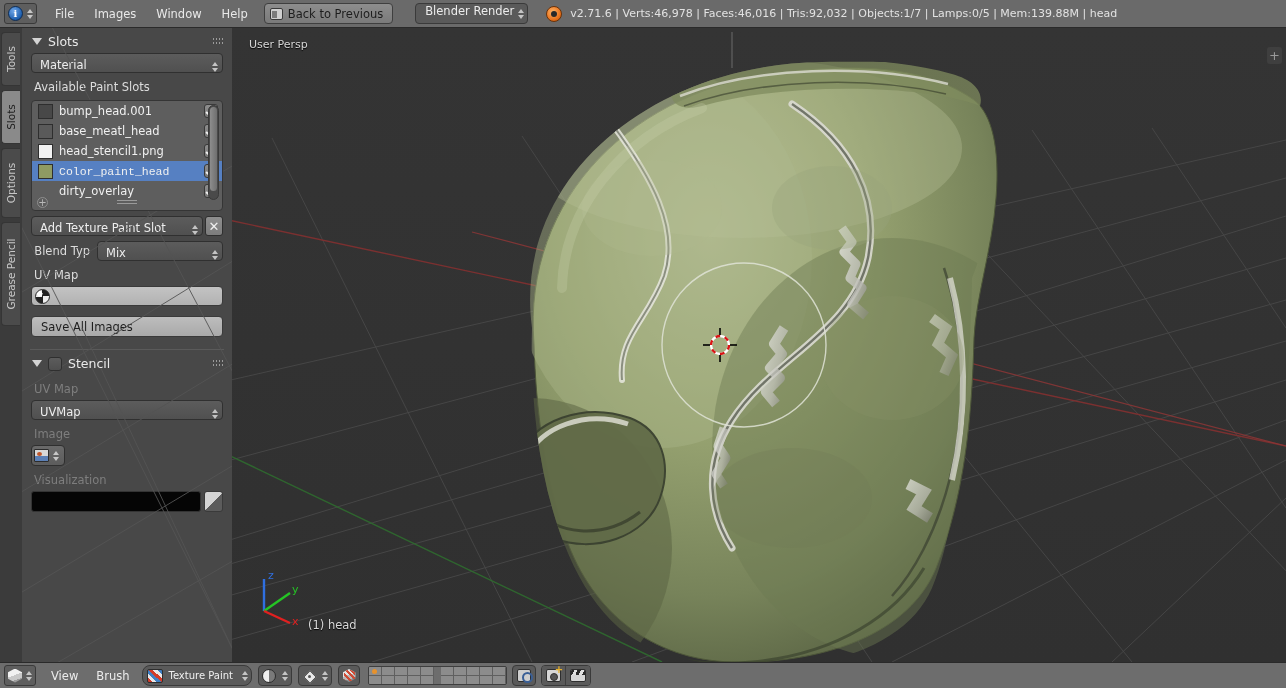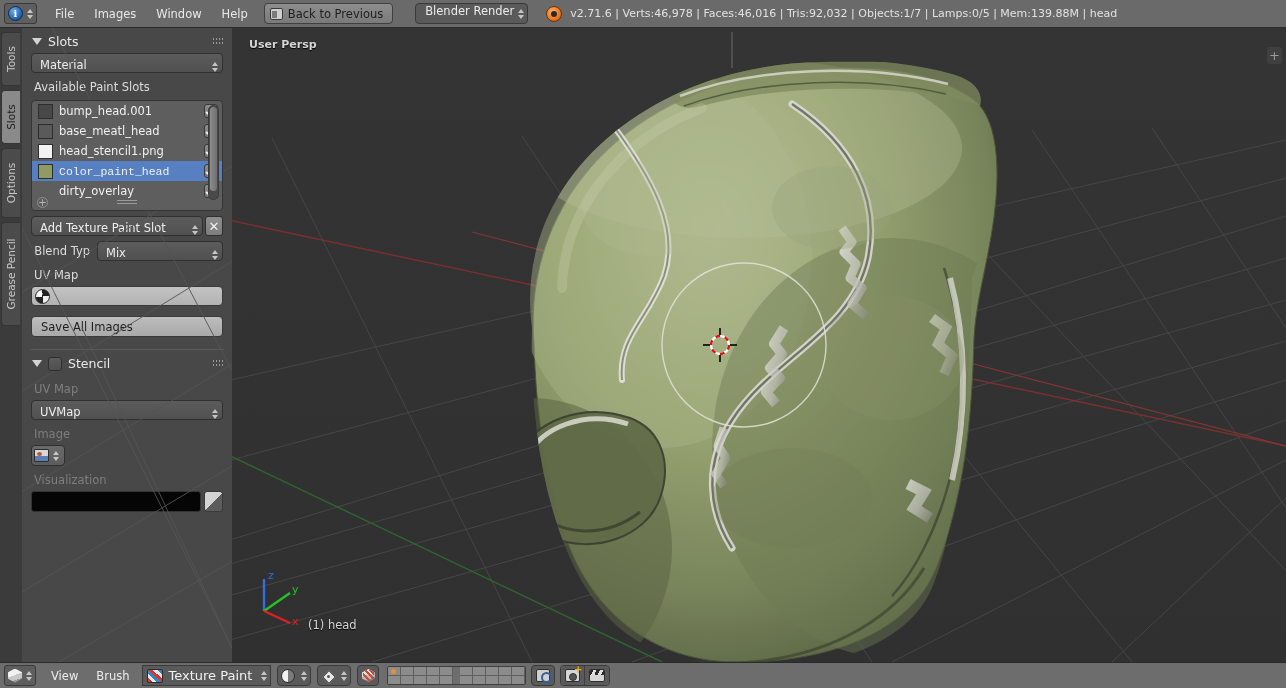--- a/index.html
+++ b/index.html
@@ -86,21 +86,20 @@
 
   
   #viewport{
     position:absolute; left:232px; top:28px; width:1054px; height:634px;
     background:#333333; overflow:hidden;
   }
   #grid-layer{ position:absolute; inset:0; }
   #view-persp{
     position:absolute; left:17px; top:10px; font-size:11px; color:#d6d6d6;
     text-shadow:0 1px 1px #000;
-    font-weight:bold;
   }
   #obj-name{
     position:absolute; left:76px; bottom:30px; font-size:11.5px; color:#d8d8d8;
     text-shadow:0 1px 1px #000;
   }
   #axis-gizmo{ position:absolute; left:18px; bottom:35px; width:60px; height:60px; }
   #rt-plus{
     position:absolute; right:4px; top:19px; width:15px; height:17px;
     background:#3f3f3f; border-radius:3px;
     display:flex;align-items:center;justify-content:center;
@@ -280,22 +279,22 @@
   }
   .cube-ico{
     width:14px;height:14px;
     background:
       linear-gradient(160deg,#f2f2f2 0 45%, #c9c9c9 45% 72%, #9d9d9d 72%);
     clip-path:polygon(50% 0,100% 26%,100% 74%,50% 100%,0 74%,0 26%);
   }
   .bmenu{ padding:3px 9px; font-size:11.5px; color:#ececec; }
   .modebox{
     display:flex;align-items:center; gap:5px; height:21px;
-    background:#5a5a5a;border:1px solid #3a3a3a;border-radius:0;
-    padding:0 2px 0 4px; margin-left:4px; color:#f0f0f0; font-size:13px;
+    background:#5a5a5a;border:1px solid #3a3a3a;border-radius:8px;
+    padding:0 2px 0 4px; margin-left:4px; color:#f0f0f0; font-size:10px;
   }
   .tp-ico{
     width:16px;height:14px; border:1px solid #2e2e2e; border-radius:2px;
     background:repeating-linear-gradient(42deg,#d23b2a 0 3px,#e8e8e8 3px 6px,#3f7fc4 6px 9px);
   }
   .smallbox{
     display:flex;align-items:center; gap:2px; height:21px;
     background:#5a5a5a;border:1px solid #3a3a3a;border-radius:4px;
     padding:0 2px 0 3px; margin-left:6px;
   }

